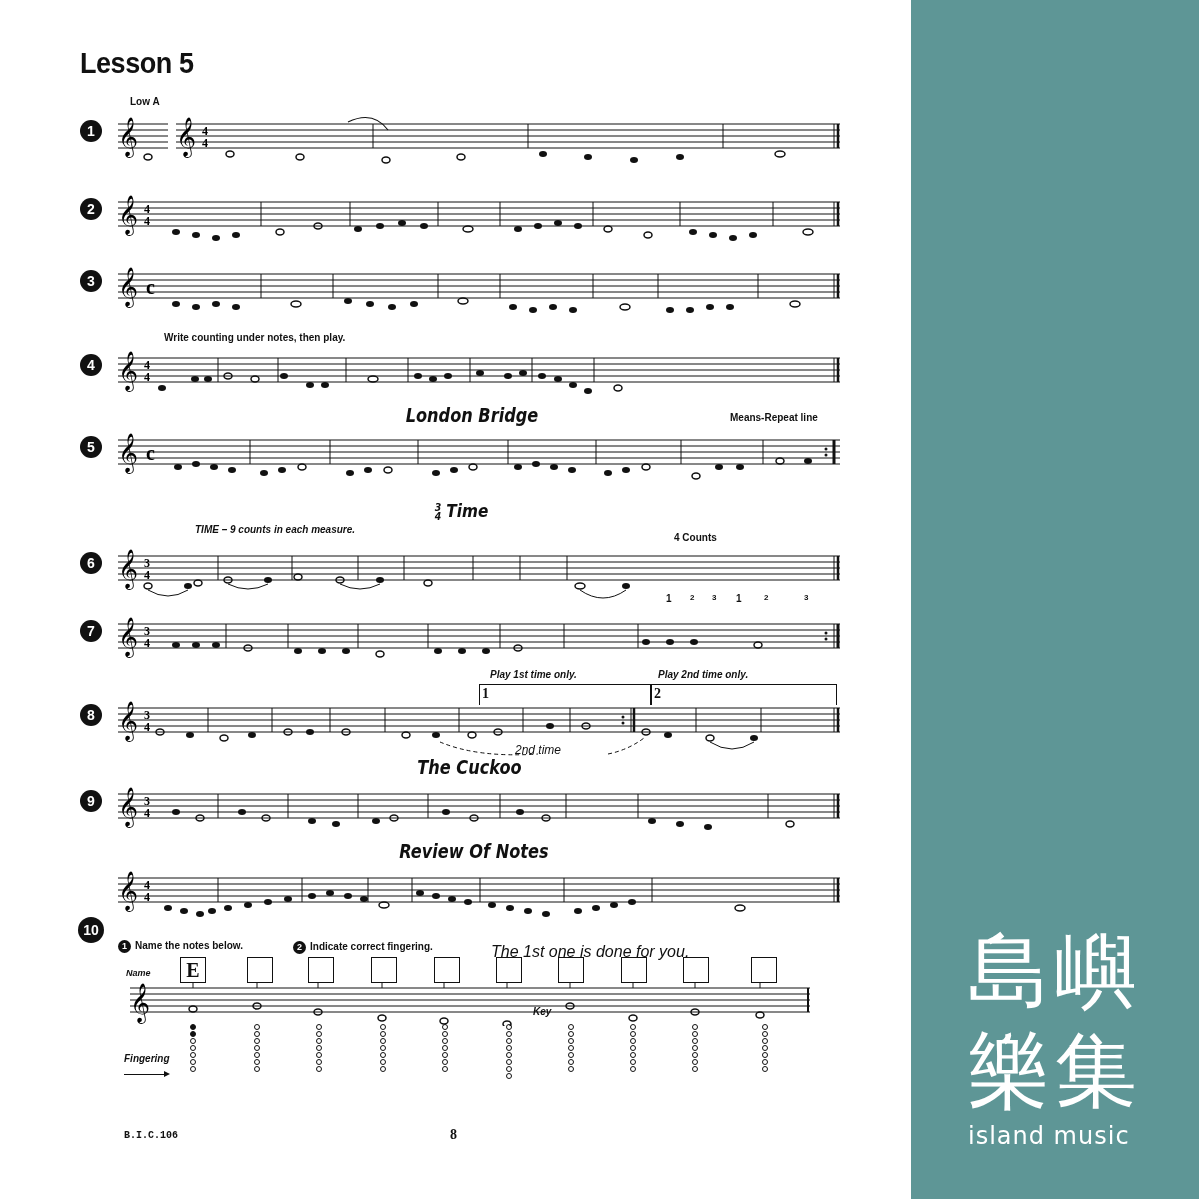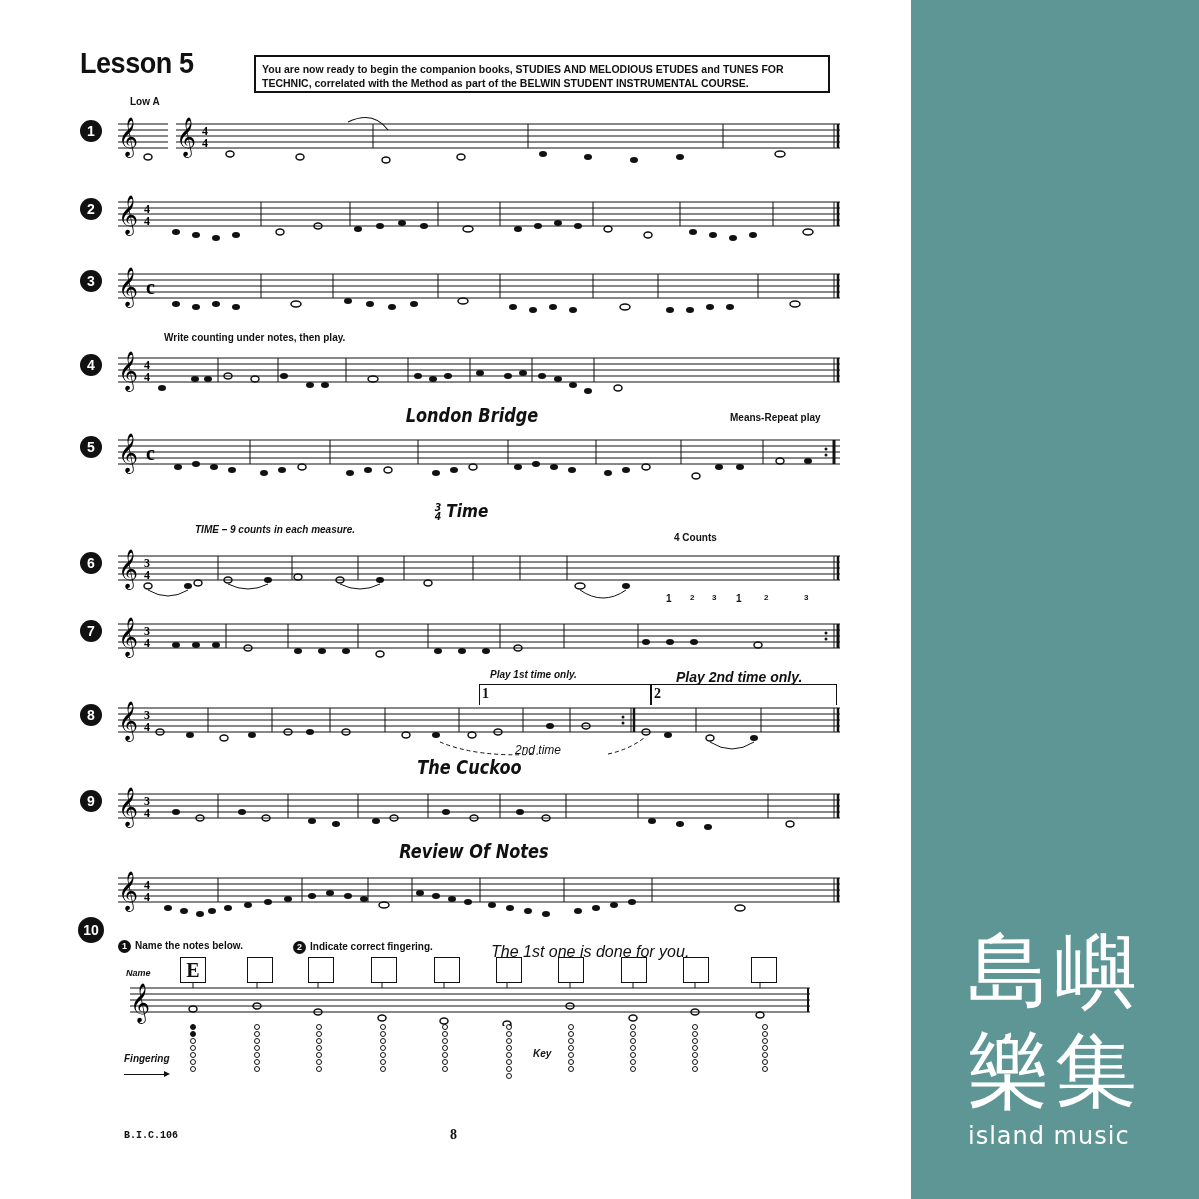--- a/index.html
+++ b/index.html
@@ -24,21 +24,20 @@
   .fing{position:absolute;top:1024px;width:10px;display:flex;flex-direction:column;align-items:center;gap:1px;}
   .fing span{display:block;width:6px;height:6px;border:1.2px solid #111;border-radius:50%;box-sizing:border-box;}
   .fing span.f{background:#111;}
 </style>
 </head>
 <body>
 
 <div class="page">
 
   <div class="lesson-title">Lesson 5</div>
-  <div class="notice">You are now ready to begin the companion books, STUDIES AND MELODIOUS ETUDES and TUNES FOR TECHNIC, correlated with the Method as part of the BELWIN STUDENT INSTRUMENTAL COURSE.</div>
 
   <div class="annot" style="left:130px;top:96px;font-size:10px;">Low A</div>
   <div class="row" style="top:106px;">
     <div class="num">1</div>
     <div class="staff">
       <svg viewBox="0 0 722 60" preserveAspectRatio="none">
         <g stroke="#111" stroke-width="1">
           <line x1="0" y1="6" x2="50" y2="6"></line>
             <line x1="0" y1="12" x2="50" y2="12"></line>
             <line x1="0" y1="18" x2="50" y2="18"></line>
@@ -227,21 +226,21 @@
             <ellipse cx="110" cy="24" rx="4" ry="3"></ellipse>
             <ellipse cx="137" cy="27" rx="4" ry="3"></ellipse>
             <ellipse cx="255" cy="27" rx="5" ry="3"></ellipse>
             <ellipse cx="500" cy="36" rx="4" ry="3"></ellipse>
           </g>
       </svg>
     </div>
   </div>
 
   <div class="title-center" style="left:394px;top:404px;">London Bridge</div>
-  <div class="annot" style="left:730px;top:412px;font-size:10px;">Means-Repeat play</div>
+  <div class="annot" style="left:730px;top:412px;font-size:10px;">Means-Repeat line</div>
   <div class="row" style="top:422px;">
     <div class="num">5</div>
     <div class="staff">
       <svg viewBox="0 0 722 60" preserveAspectRatio="none">
         <g stroke="#111" stroke-width="1">
             <line x1="0" y1="6" x2="722" y2="6"></line>
             <line x1="0" y1="12" x2="722" y2="12"></line>
             <line x1="0" y1="18" x2="722" y2="18"></line>
             <line x1="0" y1="24" x2="722" y2="24"></line>
             <line x1="0" y1="30" x2="722" y2="30"></line>
@@ -394,21 +393,21 @@
             <ellipse cx="400" cy="30" rx="4" ry="3"></ellipse>
             <ellipse cx="640" cy="27" rx="4" ry="3"></ellipse>
           </g>
         <circle cx="708" cy="15" r="1.5" fill="#111"></circle>
           <circle cx="708" cy="21" r="1.5" fill="#111"></circle>
       </svg>
     </div>
   </div>
 
   <div class="annot it" style="left:490px;top:669px;font-size:10px;">Play 1st time only.</div>
-  <div class="annot it" style="left:676px;top:669px;font-size:14px;">Play 2nd time only.</div>
+  <div class="annot it" style="left:658px;top:669px;font-size:10px;">Play 2nd time only.</div>
   <div style="position:absolute;left:479px;top:684px;width:170px;height:20px;border:1px solid #111;border-bottom:none;">
     <span style="position:absolute;left:2px;top:1px;font-family:'Liberation Serif',serif;font-weight:bold;font-size:14px;">1</span>
   </div>
   <div style="position:absolute;left:651px;top:684px;width:184px;height:20px;border:1px solid #111;border-bottom:none;border-right:1px solid #111;">
     <span style="position:absolute;left:2px;top:1px;font-family:'Liberation Serif',serif;font-weight:bold;font-size:14px;">2</span>
   </div>
   <div class="row" style="top:690px;">
     <div class="num">8</div>
     <div class="staff">
       <svg viewBox="0 0 722 60" preserveAspectRatio="none">
@@ -621,21 +620,21 @@
         <ellipse cx="188" cy="30" rx="4" ry="3"></ellipse>
         <ellipse cx="252" cy="36" rx="4" ry="3"></ellipse>
         <ellipse cx="314" cy="39" rx="4" ry="3"></ellipse>
         <ellipse cx="377" cy="42" rx="4" ry="3"></ellipse>
         <ellipse cx="440" cy="24" rx="4" ry="3"></ellipse>
         <ellipse cx="503" cy="36" rx="4" ry="3"></ellipse>
         <ellipse cx="565" cy="30" rx="4" ry="3"></ellipse>
         <ellipse cx="630" cy="33" rx="4" ry="3"></ellipse>
     </g>
   </svg>
-  <div class="annot it" style="left:533px;top:1048px;font-size:10px;">Key</div>
+  <div class="annot it" style="left:533px;top:1006px;font-size:10px;">Key</div>
 
   <div class="annot it" style="left:124px;top:1053px;font-size:10px;">Fingering</div>
   <div style="position:absolute;left:124px;top:1074px;width:44px;height:1px;background:#111;"></div>
   <div style="position:absolute;left:164px;top:1071px;width:0;height:0;border-left:6px solid #111;border-top:3px solid transparent;border-bottom:3px solid transparent;"></div>
 
   <div class="fing" style="left:188px;">
       <span class="f"></span>
       <span class="f"></span>
       <span></span>
       <span></span>

